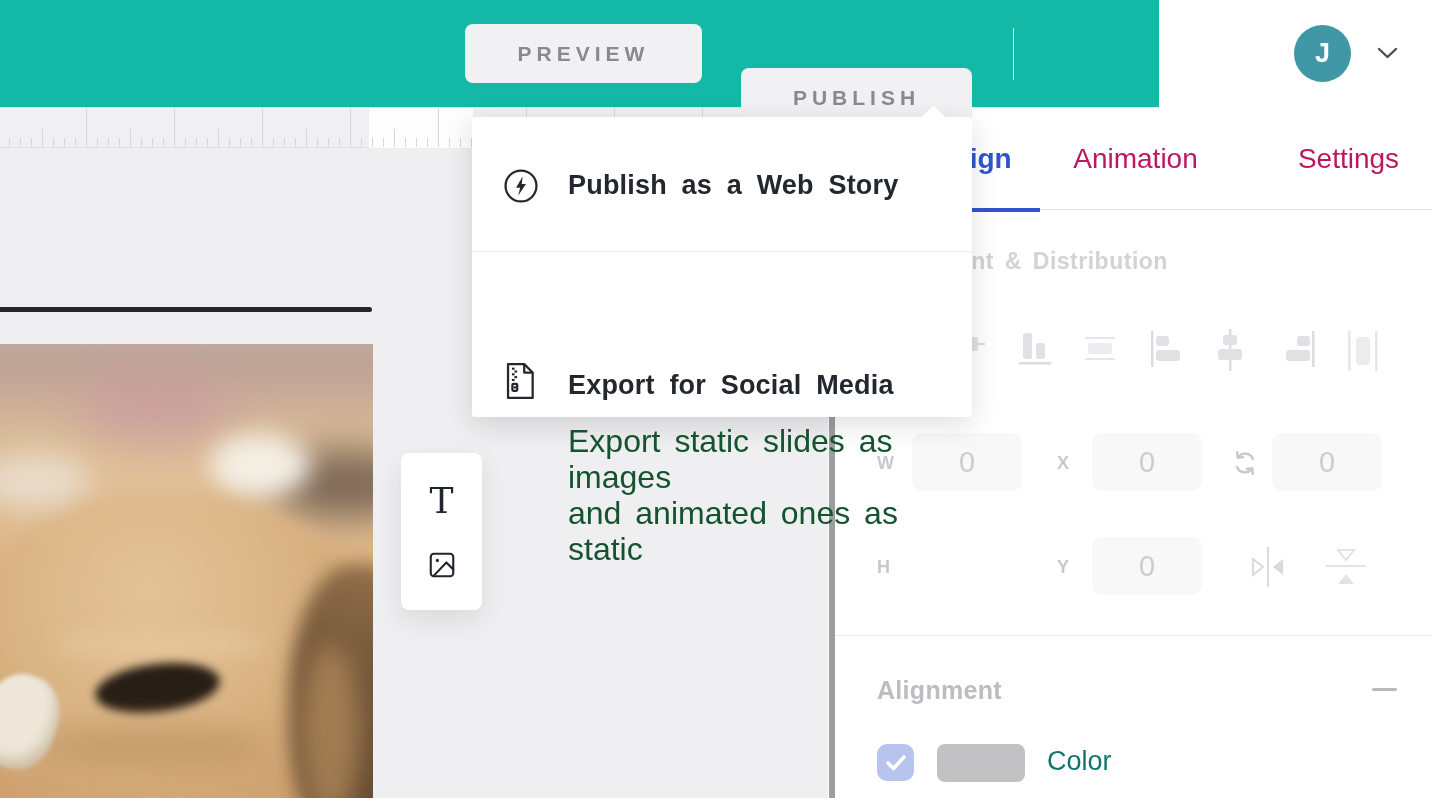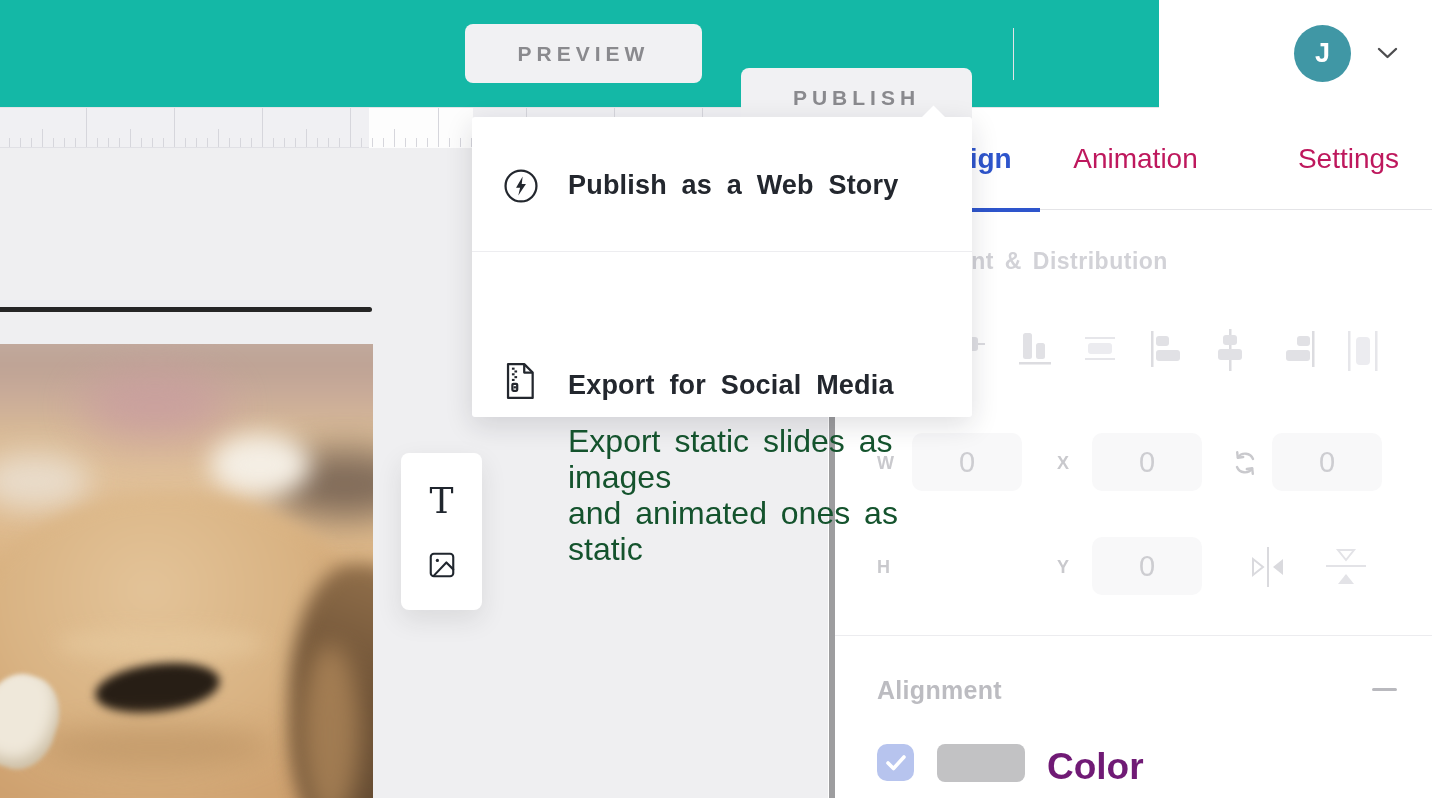--- a/index.html
+++ b/index.html
@@ -94,21 +94,21 @@
   .iconbtn { position:absolute; cursor:pointer; display:flex; }
 
   .pdivider { position:absolute; left:0; top:527px; width:597px; height:1px; background:#ececef; }
   .appearance-title { top:568px; font-size:25px; font-weight:bold; color:#bcbcc1; letter-spacing:.3px; }
   .collapse-minus { position:absolute; left:537px; top:580px; width:25px; height:3px; background:#b9b9be;
     border-radius:2px; cursor:pointer; }
   .chk { position:absolute; left:42px; top:636px; width:37px; height:37px; border-radius:10px;
     background:#b7c4ee; display:flex; align-items:center; justify-content:center; cursor:pointer; }
   .swatch { position:absolute; left:102px; top:636px; width:88px; height:38px; border-radius:8px;
     background:#c2c2c4; cursor:pointer; }
-  .color-label { position:absolute; left:212px; top:638px; font-size:37px; color:#701a75;font-weight:bold; }
+  .color-label { position:absolute; left:212px; top:638px; font-size:27px; color:#0f766e; }
 
   
   .dropdown { position:absolute; left:472px; top:117px; width:500px; height:300px; background:#fff;
     border-radius:3px; box-shadow:0 8px 28px rgba(30,30,40,.14); z-index:50; }
   .dropdown::before { content:""; position:absolute; left:453px; top:-8px; width:17px; height:17px;
     background:#fff; transform:rotate(45deg); }
   .menu-item { position:absolute; left:0; width:500px; cursor:pointer; }
   .menu-item.one { top:15px; height:120px; border-bottom:1px solid #ededf0;text-align:right; }
   .menu-item.two { top:107px; height:193px; }
   .menu-icon { position:absolute; left:31px; display:flex; }

